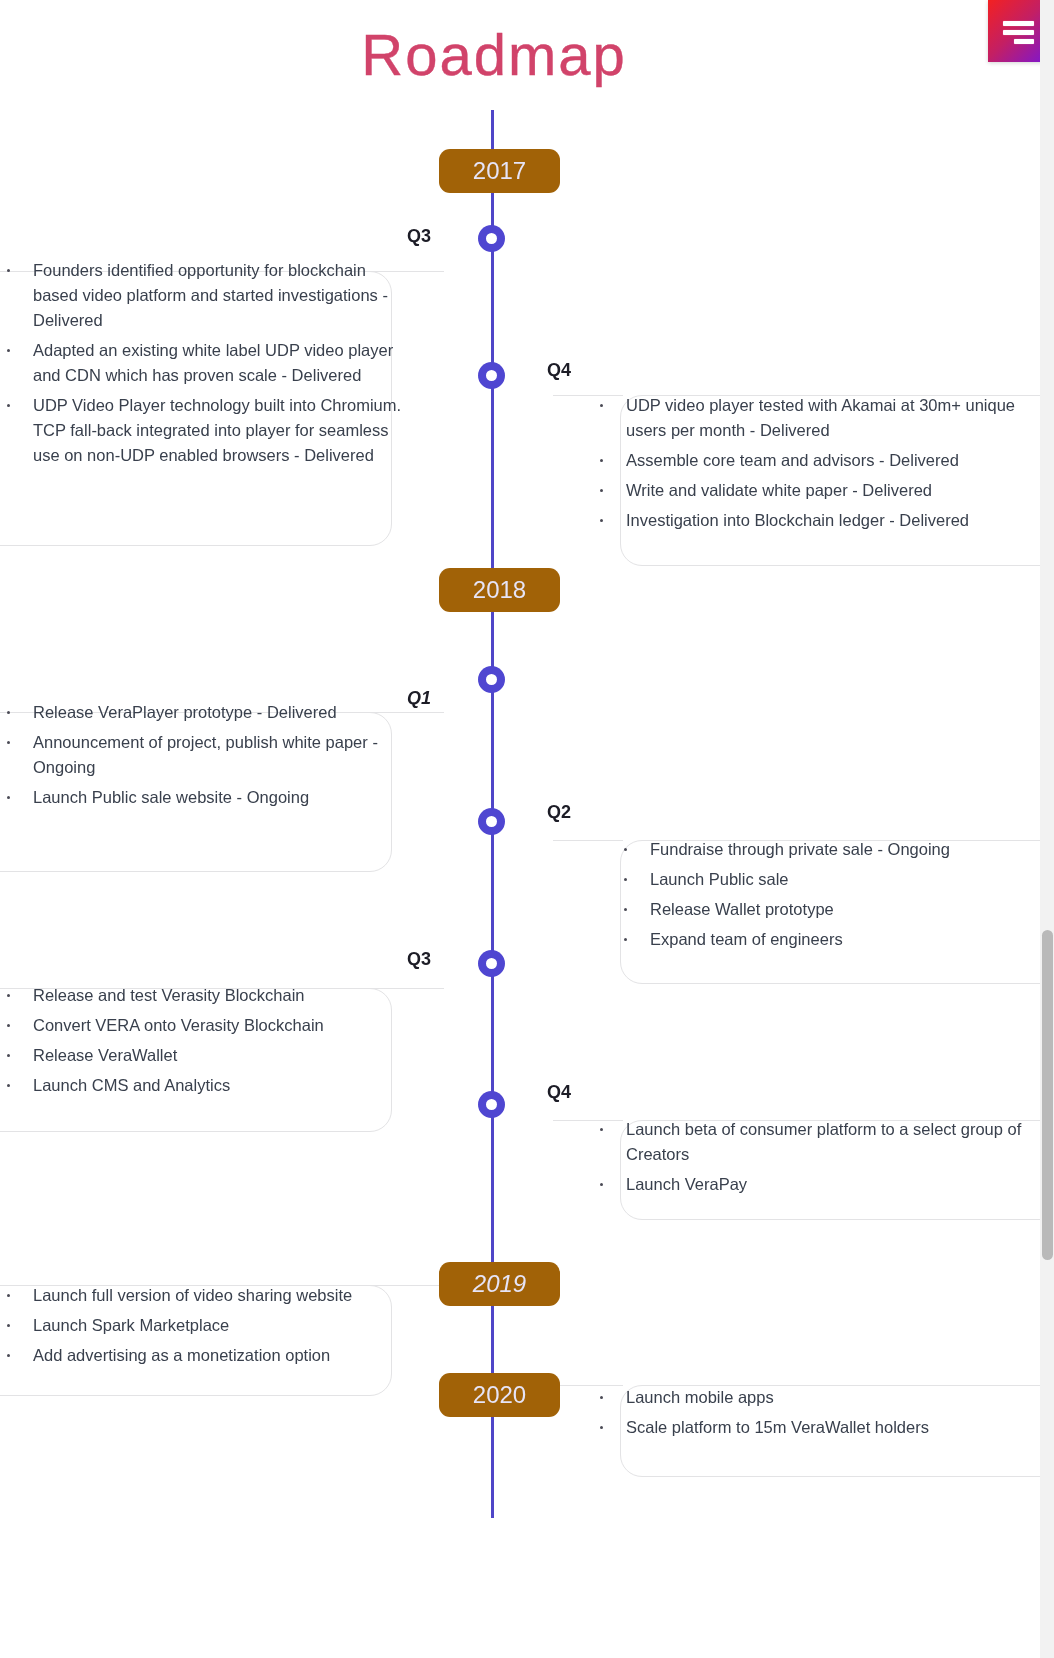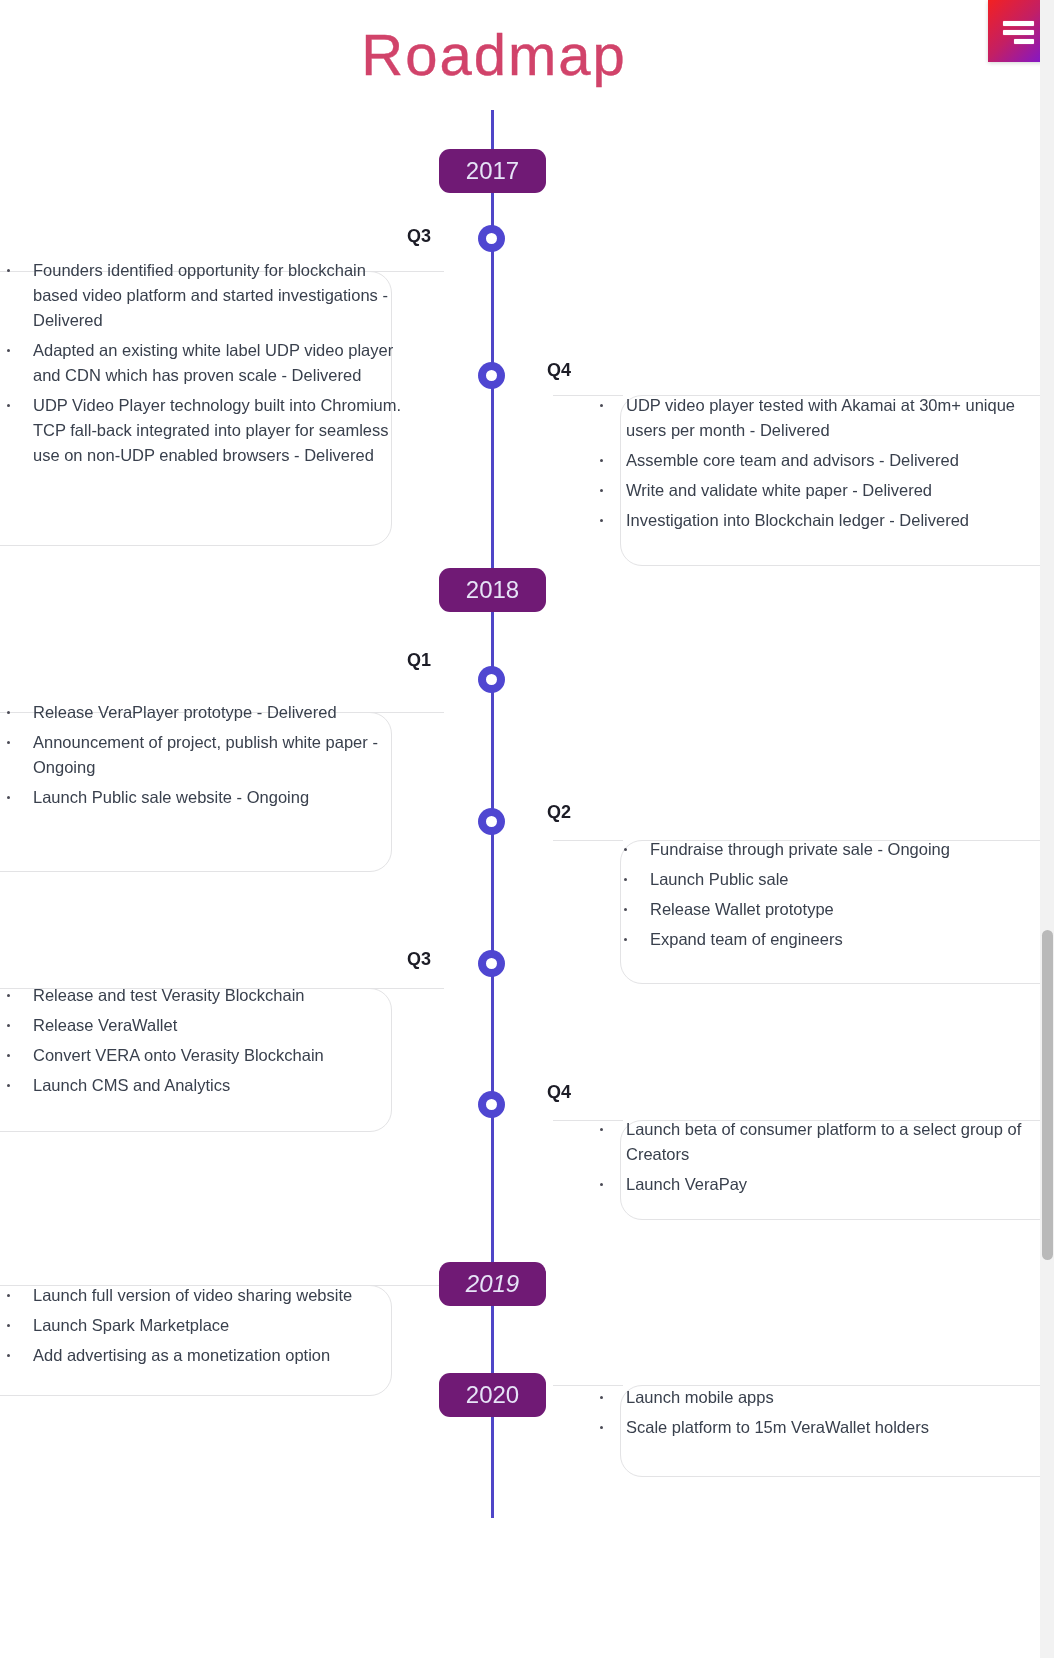--- a/index.html
+++ b/index.html
@@ -69,23 +69,23 @@
     width: 3px;
     height: 1408px;
     background: #4f46c8;
     z-index: 5;
   }
 
   
   .year-badge {
     position: absolute;
     left: 439px;
-    width: 107px;
+    width: 121px;
     height: 44px;
-    background: #701a75;
+    background: #a16207;
     border-radius: 11px;
     color: #e6e4f7;
     font-size: 24px;
     line-height: 44px;
     text-align: center;
     font-weight: 400;
     z-index: 12;
   }
 
   
@@ -227,21 +227,21 @@
   <ul class="bullets" style="top:393px; left:593px; width:461px;">
     <li>UDP video player tested with Akamai at 30m+ unique users per month - Delivered</li>
     <li>Assemble core team and advisors - Delivered</li>
     <li>Write and validate white paper - Delivered</li>
     <li>Investigation into Blockchain ledger - Delivered</li>
   </ul>
 
   <div class="year-badge" style="top:568px;">2018</div>
 
   <div class="q-dot" style="top:666px;"></div>
-  <div class="q-label left" style="top:647px;">Q1</div>
+  <div class="q-label left" style="top:685px;font-style:italic;">Q1</div>
   <div class="card left" style="top:712px; height:160px; width:452px;"></div>
   <div class="connector" style="top:712px; left:370px; width:74px;"></div>
   <ul class="bullets" style="top:700px; left:0px; width:404px;">
     <li>Release VeraPlayer prototype - Delivered</li>
     <li>Announcement of project, publish white paper - Ongoing</li>
     <li>Launch Public sale website - Ongoing</li>
   </ul>
 
   <div class="q-dot" style="top:808px;"></div>
   <div class="q-label right" style="top:799px;">Q2</div>
@@ -253,22 +253,22 @@
     <li>Release Wallet prototype</li>
     <li>Expand team of engineers</li>
   </ul>
 
   <div class="q-dot" style="top:950px;"></div>
   <div class="q-label left" style="top:946px;">Q3</div>
   <div class="card left" style="top:988px; height:144px; width:452px;"></div>
   <div class="connector" style="top:988px; left:370px; width:74px;"></div>
   <ul class="bullets" style="top:983px; left:0px; width:404px;">
     <li>Release and test Verasity Blockchain</li>
+    <li>Convert VERA onto Verasity Blockchain</li>
     <li>Release VeraWallet</li>
-    <li>Convert VERA onto Verasity Blockchain</li>
     <li>Launch CMS and Analytics</li>
   </ul>
 
   <div class="q-dot" style="top:1091px;"></div>
   <div class="q-label right" style="top:1079px;">Q4</div>
   <div class="card right" style="top:1120px; height:100px; width:494px;"></div>
   <div class="connector" style="top:1120px; left:553px; width:70px;"></div>
   <ul class="bullets" style="top:1117px; left:593px; width:461px;">
     <li>Launch beta of consumer platform to a select group of Creators</li>
     <li>Launch VeraPay</li>

